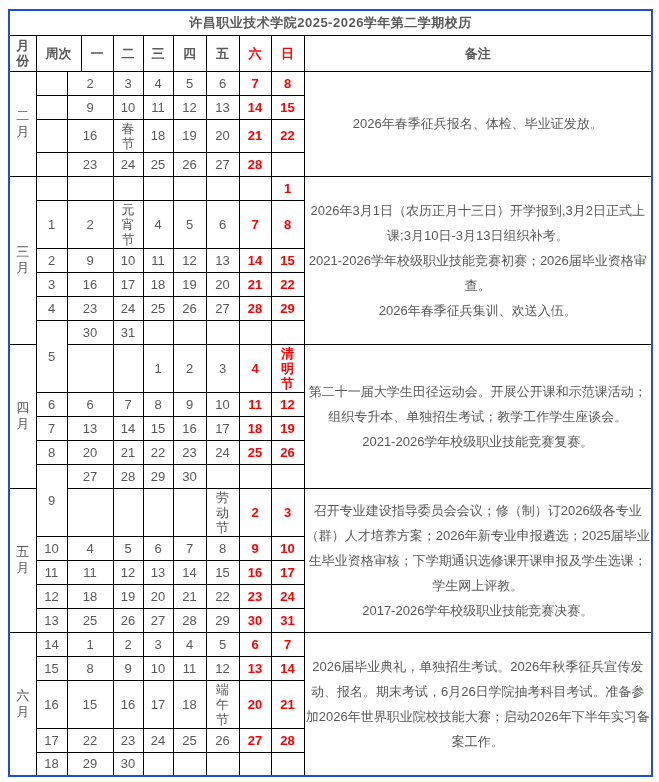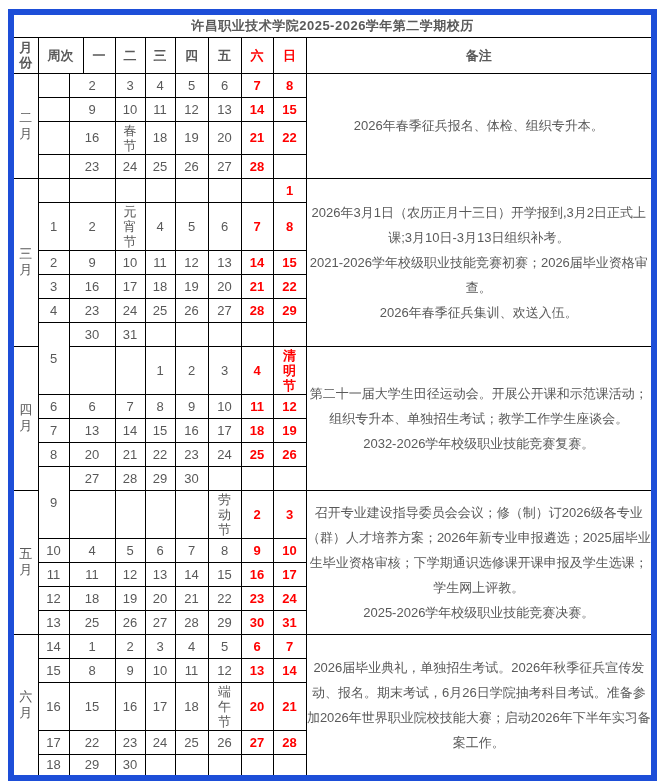--- a/index.html
+++ b/index.html
@@ -7,21 +7,21 @@
     width: 659px; height: 782px;
     background: #ffffff;
     font-family: "Liberation Sans", sans-serif;
     overflow: hidden;
   }
   .wrap { padding: 9px 8px; }
   table.cal {
     border-collapse: collapse;
     table-layout: fixed;
     width: 643px;
-    border: 6px solid #1d4ed8;
+    border: 2px solid #1d4ed8;
   }
   table.cal td, table.cal th {
     border: 1px solid #000;
     padding: 1px 0;
     text-align: center;
     vertical-align: middle;
     font-size: 13px;
     color: #595959;
     overflow: hidden;
   }
@@ -89,21 +89,21 @@
         <tr>
           <td class="month" rowspan="4"><span class="stacked">二<br>月</span></td>
           <td class="week"></td>
           <td class="day" colspan="2">2</td>
           <td class="day">3</td>
           <td class="day">4</td>
           <td class="day">5</td>
           <td class="day">6</td>
           <td class="day red">7</td>
           <td class="day red">8</td>
-          <td class="remark" rowspan="4">2026年春季征兵报名、体检、组织专升本。</td>
+          <td class="remark" rowspan="4">2026年春季征兵报名、体检、毕业证发放。</td>
         </tr>
         <tr>
           <td class="week"></td>
           <td class="day" colspan="2">9</td>
           <td class="day">10</td>
           <td class="day">11</td>
           <td class="day">12</td>
           <td class="day">13</td>
           <td class="day red">14</td>
           <td class="day red">15</td>
@@ -195,21 +195,21 @@
         <tr>
           <td class="month" rowspan="5"><span class="stacked">四<br>月</span></td>
           <td class="day" colspan="2"></td>
           <td class="day"></td>
           <td class="day">1</td>
           <td class="day">2</td>
           <td class="day">3</td>
           <td class="day red">4</td>
           <td class="day red"><span class="stacked">清<br>明<br>节</span></td>
           <td class="remark" rowspan="5">第二十一届大学生田径运动会。开展公开课和示范课活动；组织专升本、单独招生考试；教学工作学生座谈会。
-2032-2026学年校级职业技能竞赛复赛。</td>
+2021-2026学年校级职业技能竞赛复赛。</td>
         </tr>
         <tr>
           <td class="week">6</td>
           <td class="day" colspan="2">6</td>
           <td class="day">7</td>
           <td class="day">8</td>
           <td class="day">9</td>
           <td class="day">10</td>
           <td class="day red">11</td>
           <td class="day red">12</td>
@@ -247,21 +247,21 @@
         <tr>
           <td class="month" rowspan="5"><span class="stacked">五<br>月</span></td>
           <td class="day" colspan="2"></td>
           <td class="day"></td>
           <td class="day"></td>
           <td class="day"></td>
           <td class="day"><span class="stacked">劳<br>动<br>节</span></td>
           <td class="day red">2</td>
           <td class="day red">3</td>
           <td class="remark" rowspan="5">召开专业建设指导委员会会议；修（制）订2026级各专业（群）人才培养方案；2026年新专业申报遴选；2025届毕业生毕业资格审核；下学期通识选修课开课申报及学生选课；学生网上评教。
-2025-2026学年校级职业技能竞赛决赛。</td>
+2017-2026学年校级职业技能竞赛决赛。</td>
         </tr>
         <tr>
           <td class="week">10</td>
           <td class="day" colspan="2">4</td>
           <td class="day">5</td>
           <td class="day">6</td>
           <td class="day">7</td>
           <td class="day">8</td>
           <td class="day red">9</td>
           <td class="day red">10</td>

